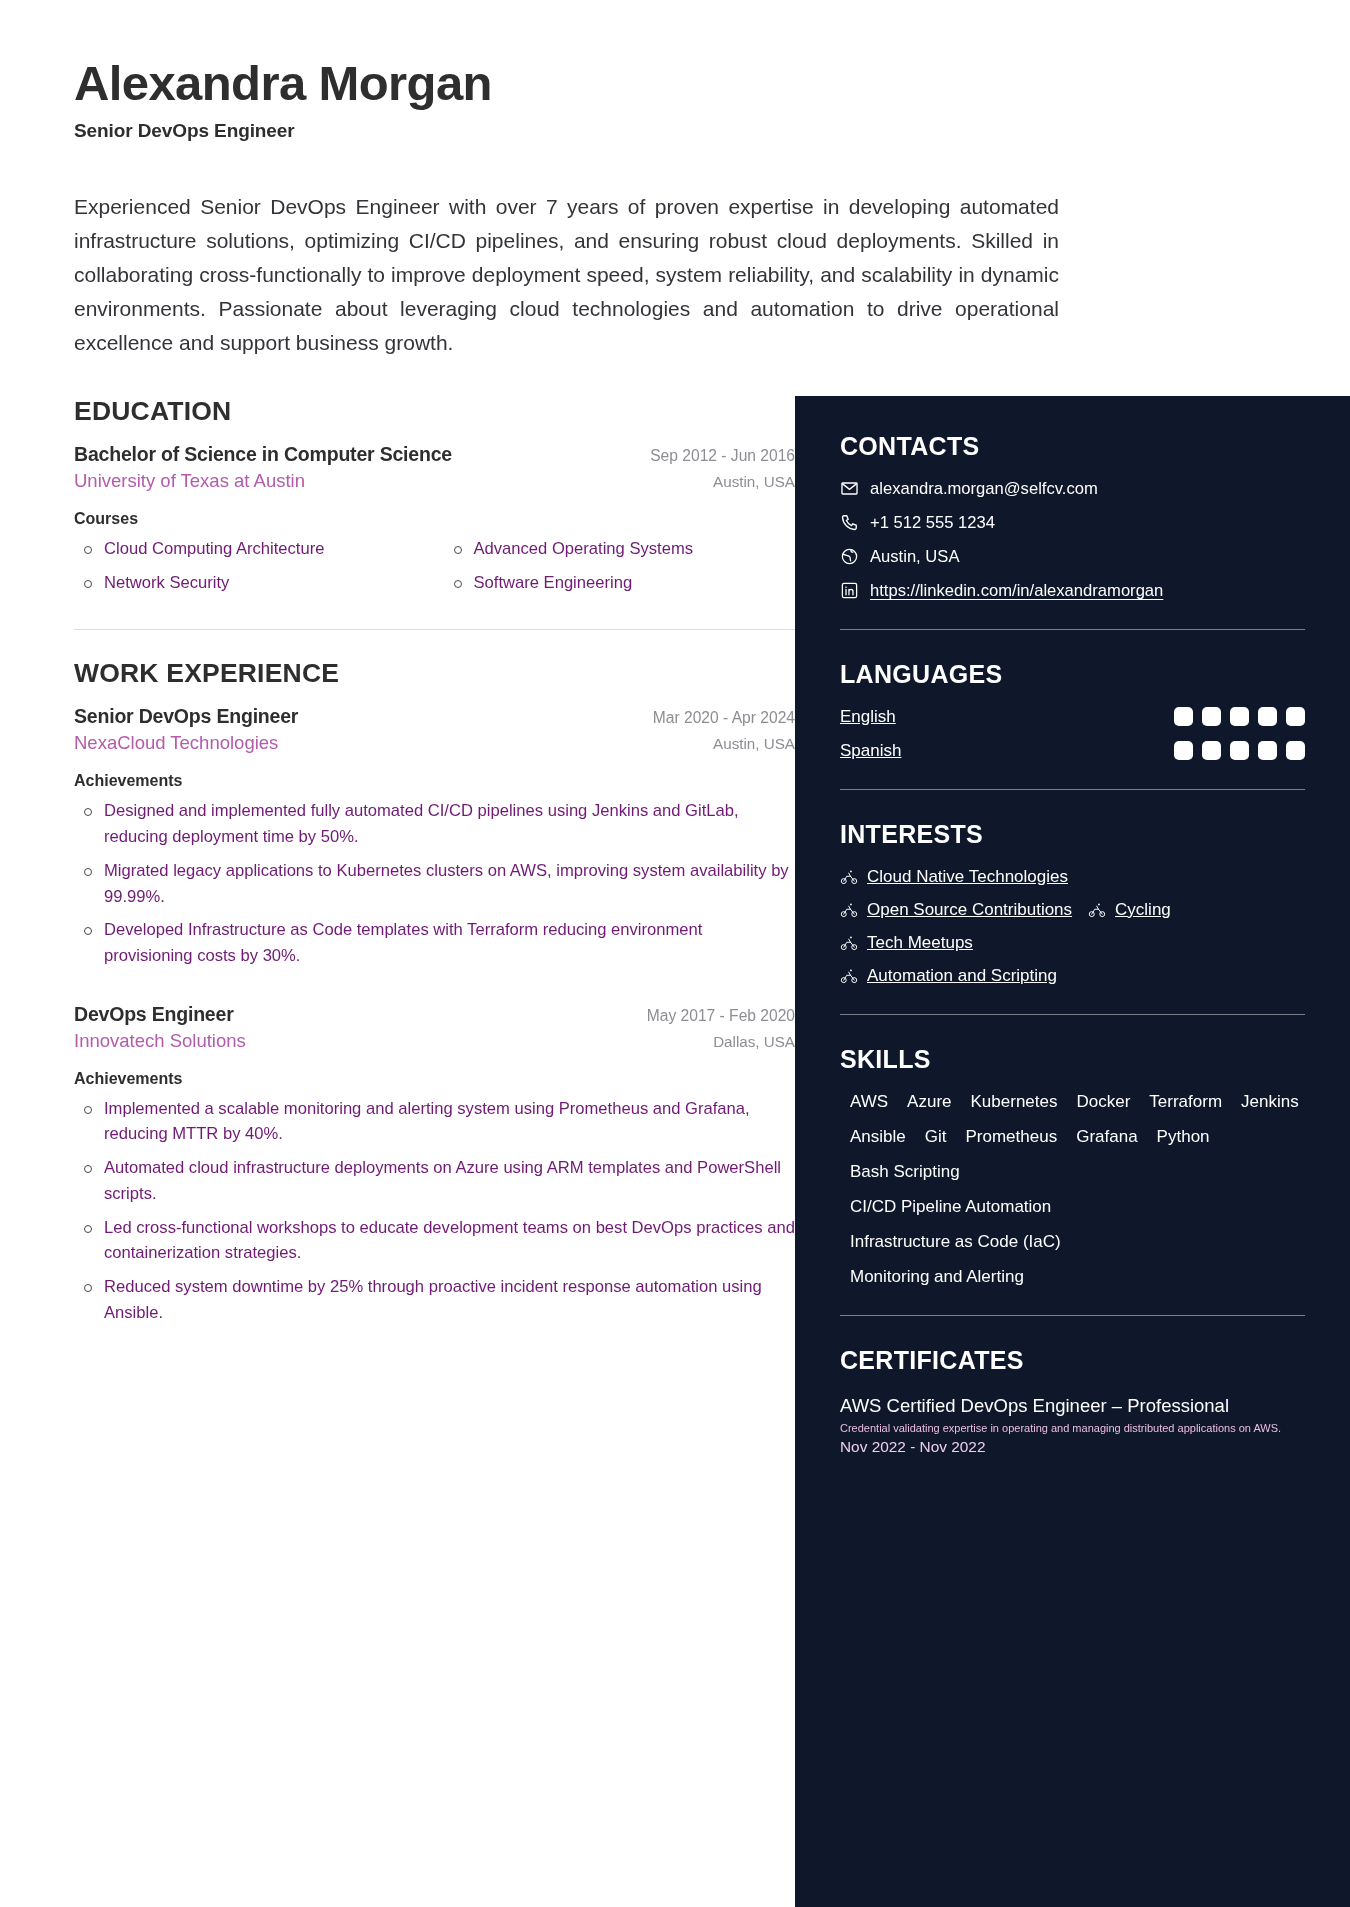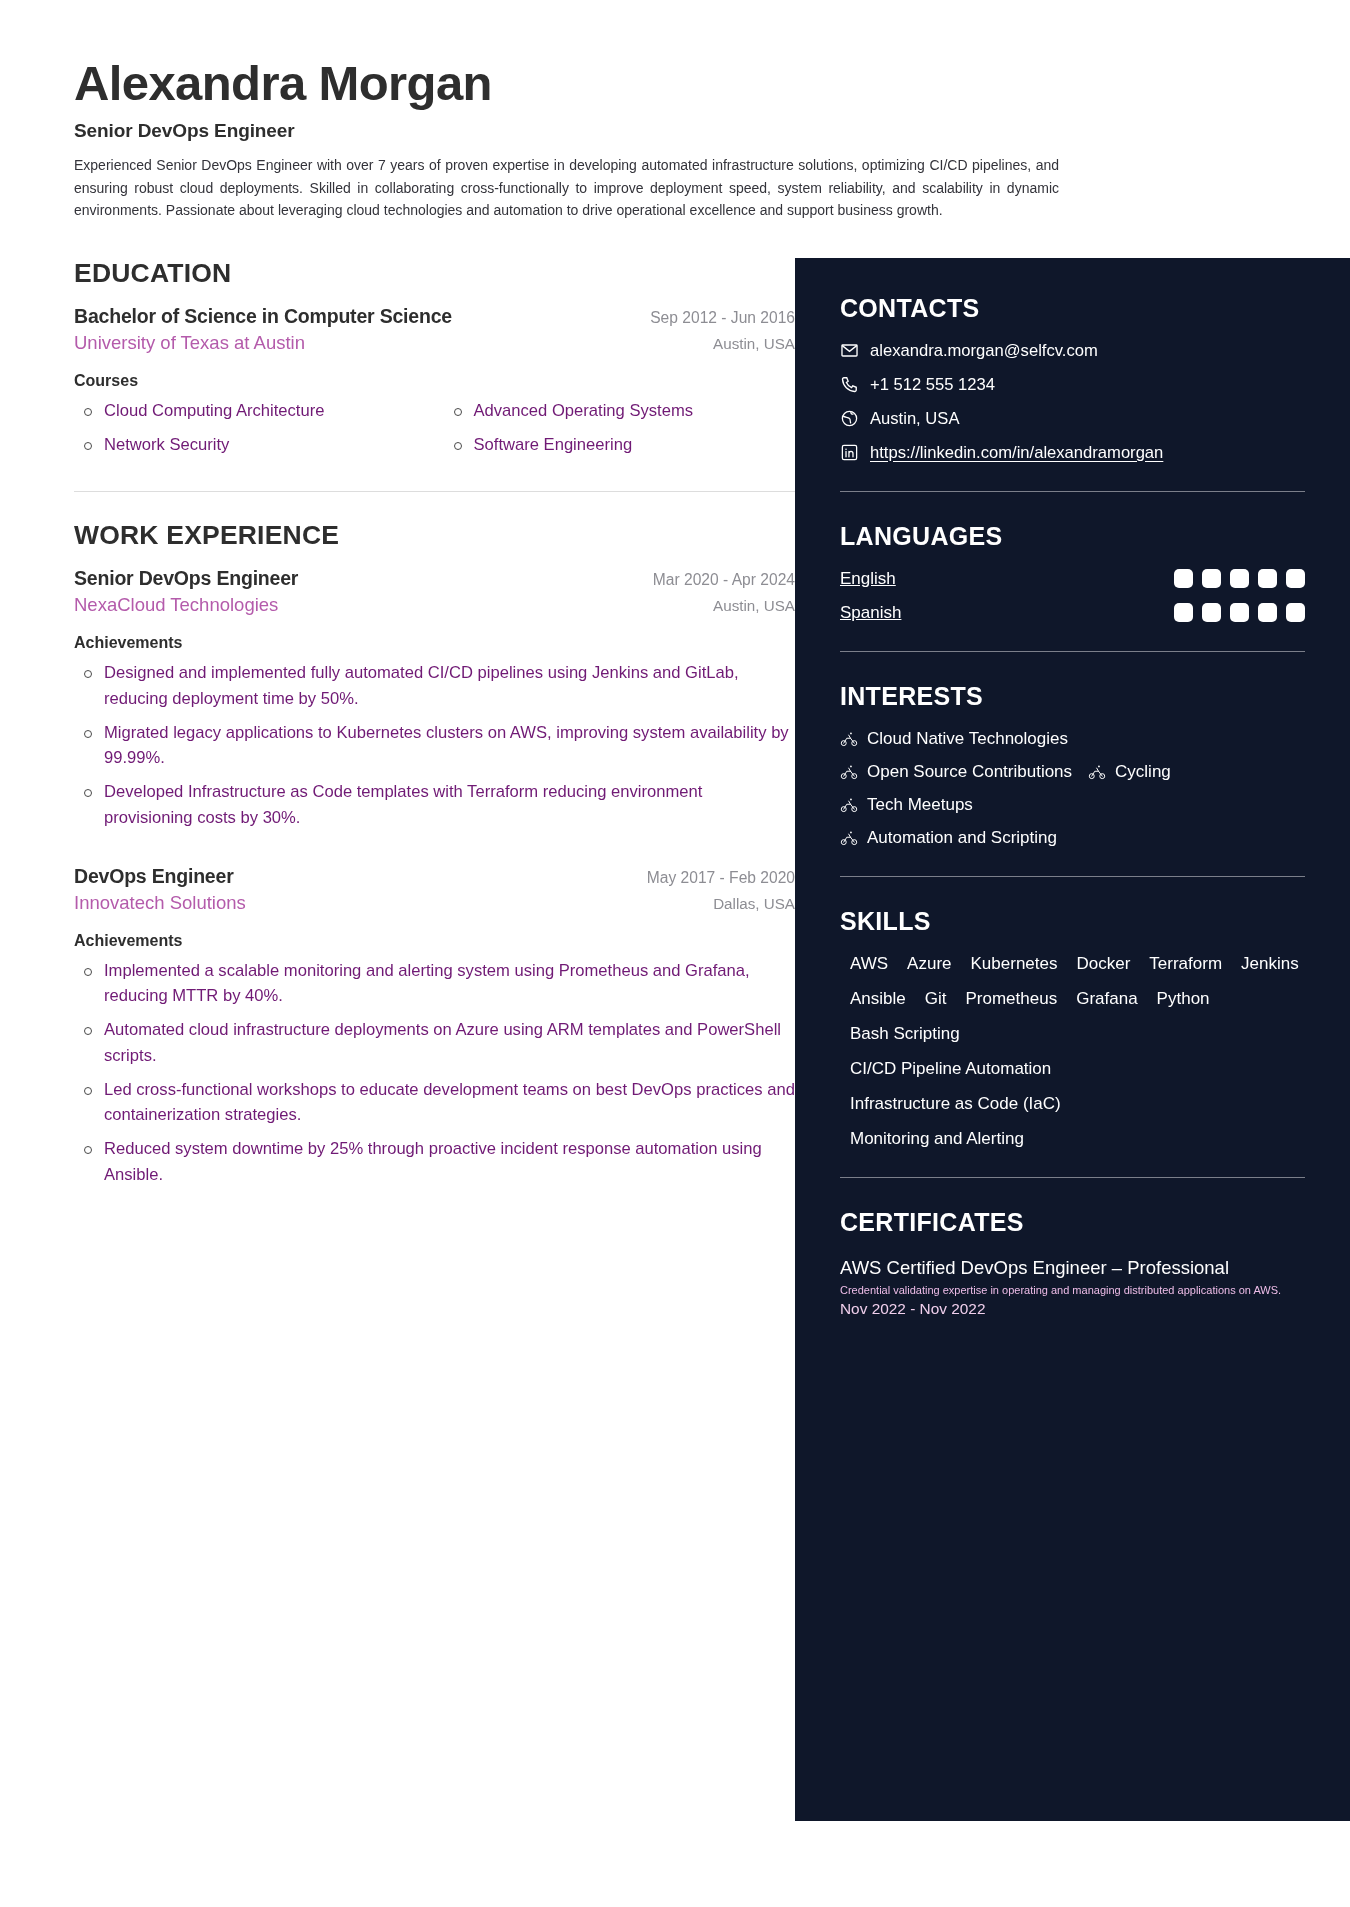--- a/index.html
+++ b/index.html
@@ -32,22 +32,22 @@
     line-height: 1.12;
   }
   .job-title {
     font-size: 19px;
     font-weight: 700;
     color: #2e2e2e;
     margin-top: 9px;
     letter-spacing: -0.1px;
   }
   .summary {
-    margin-top: 12px;
-    font-size: 14px;
+    margin-top: 48px;
+    font-size: 21px;
     line-height: 1.62;
     color: #33333a;
     max-width: 985px;
     text-align: justify;
     text-align-last: left;
   }
 
   
   .body {
     display: flex;
@@ -213,20 +213,21 @@
     height: 19px;
     border-radius: 5px;
     background: #ffffff;
   }
 
   .interests-wrap {
     display: flex;
     flex-wrap: wrap;
     column-gap: 16px;
     row-gap: 13px;
+    text-decoration: underline;
   }
   .interest {
     display: inline-flex;
     align-items: center;
     gap: 9px;
     font-size: 17px;
     color: #ffffff;
   }
   .interest .ic { width: 18px; height: 18px; display: inline-flex; }
 

